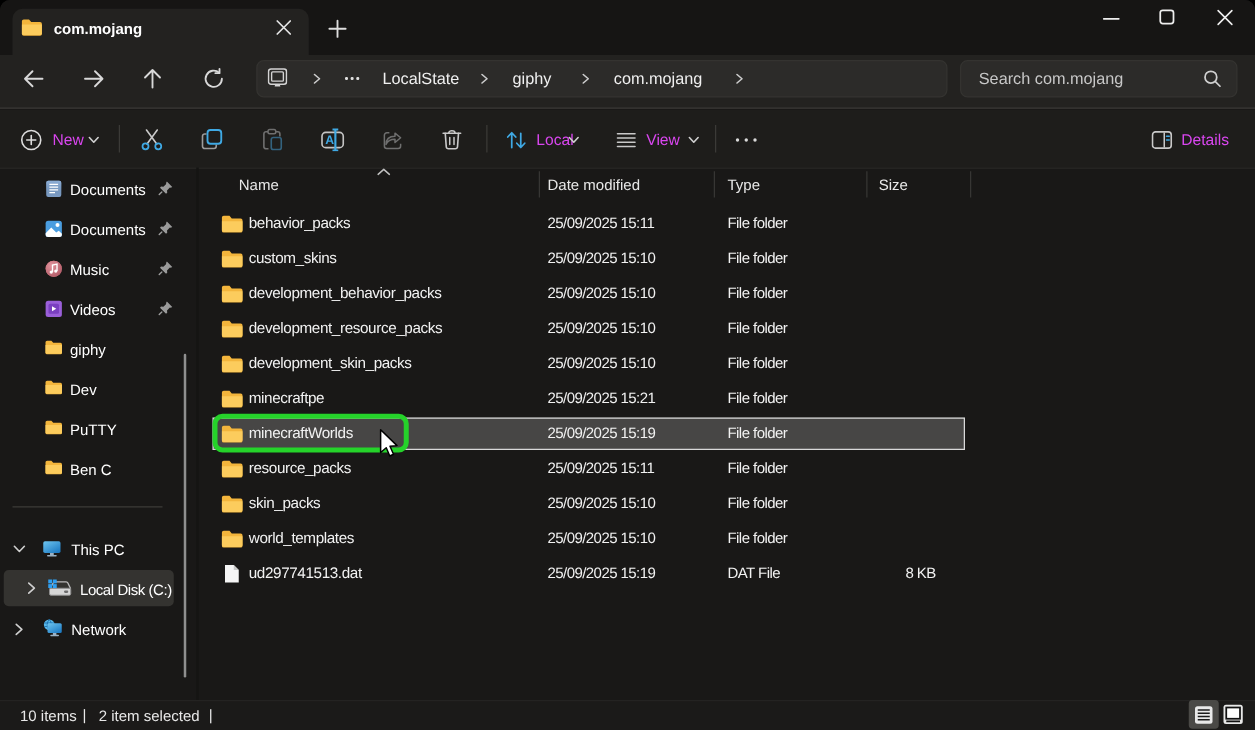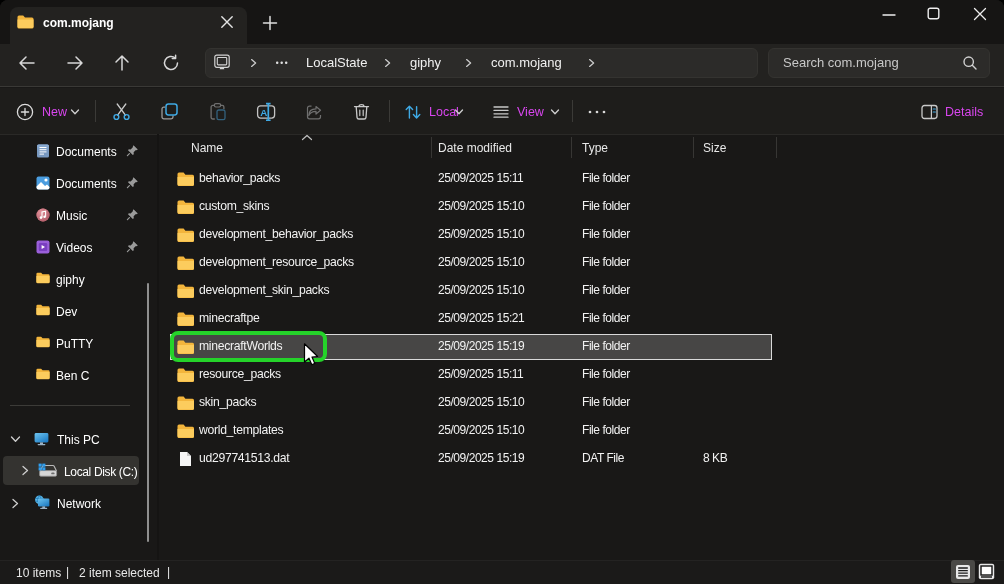--- a/index.html
+++ b/index.html
@@ -410,21 +410,21 @@
       <div class="abs cell" style="left:199px;top:423px">world_templates</div>
       <div class="abs cell2" style="left:438px;top:423px">25/09/2025 15:10</div>
       <div class="abs cell2" style="left:582px;top:423px">File folder</div>
       <svg class="abs" style="left:178px;top:451px" width="15" height="16" viewBox="0 0 15 16">
         <path d="M2 1 h7 l4 4 v10 h-11 z" fill="#f5f5f5"></path>
         <path d="M9 1 l4 4 h-4 z" fill="#c9c9c9"></path>
       </svg>
       <div class="abs cell" style="left:199px;top:451px">ud297741513.dat</div>
       <div class="abs cell2" style="left:438px;top:451px">25/09/2025 15:19</div>
       <div class="abs cell2" style="left:582px;top:451px">DAT File</div>
-      <div class="abs cell2" style="left:703px;top:451px;width:67px;text-align:left">8 KB</div>
+      <div class="abs cell2" style="left:703px;top:451px;width:67px;text-align:center">8 KB</div>
     </div>
 
   <div class="abs" style="left:169.5px;top:330.5px;width:157px;height:31px;border:4.5px solid #25d32a;border-radius:8px;z-index:5"></div>
   <svg class="abs" style="left:303px;top:343px;z-index:6" width="16" height="23" viewBox="0 0 16 23">
     <path d="M1.5 0.8 L1.5 19 L6 15.2 L8.8 21.8 L11.8 20.4 L9 14 L14.6 13.5 Z" fill="#fff" stroke="#000" stroke-width="1.2" stroke-linejoin="round"></path>
   </svg>
 
   <div class="abs" id="status"></div>
   <div class="abs stxt" style="left:16px;top:566px">10 items</div>
   <div class="abs stxt" style="left:66px;top:565px">|</div>

